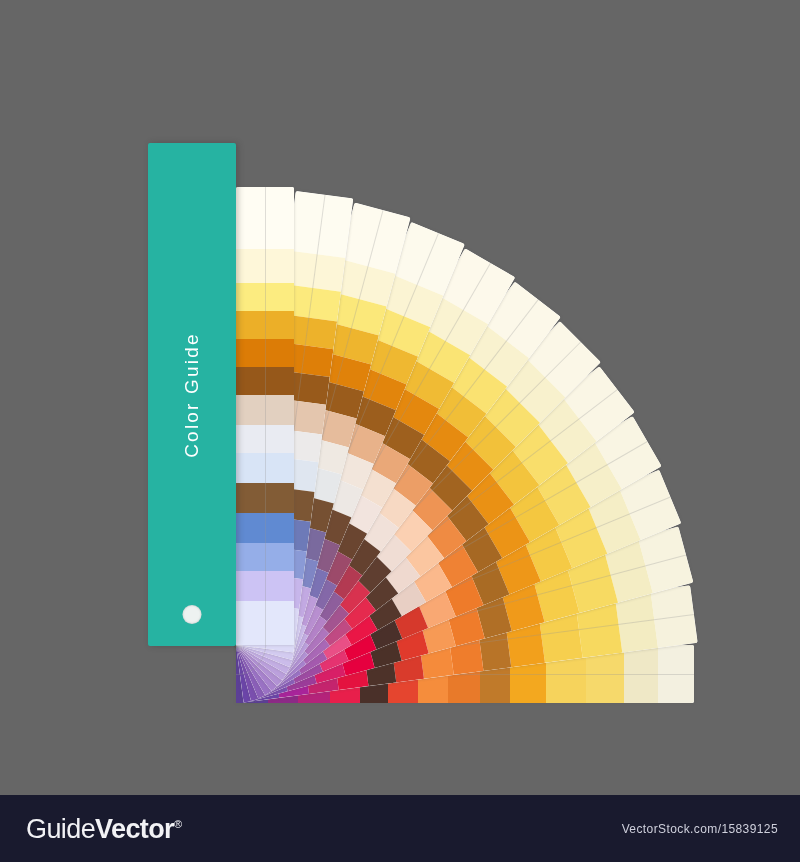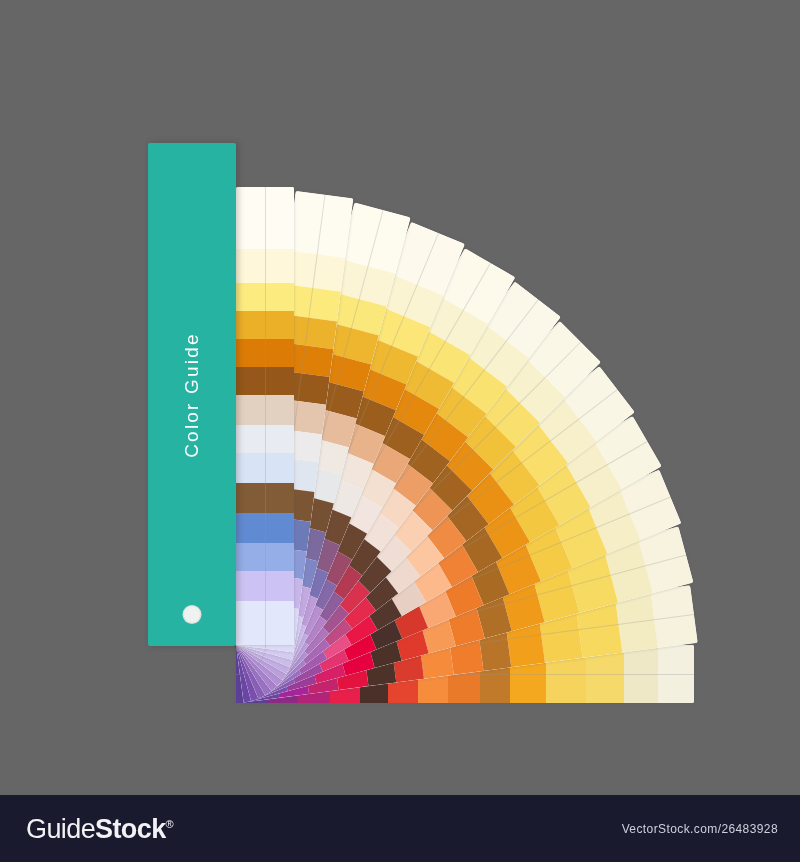--- a/index.html
+++ b/index.html
@@ -386,18 +386,18 @@
       </div>
   </div>
 
   <div class="cover">
     <div class="cover-title">Color Guide</div>
     <div class="rivet"></div>
   </div>
 
   <div class="footer">
     <div class="brand">
-      <span class="light">Guide</span><span>Stock</span><span class="reg">®</span>
+      <span class="light">Guide</span><span>Vector</span><span class="reg">®</span>
     </div>
-    <div class="watermark">VectorStock.com/26483928</div>
+    <div class="watermark">VectorStock.com/15839125</div>
   </div>
 
 </div>
 
 </body></html>

